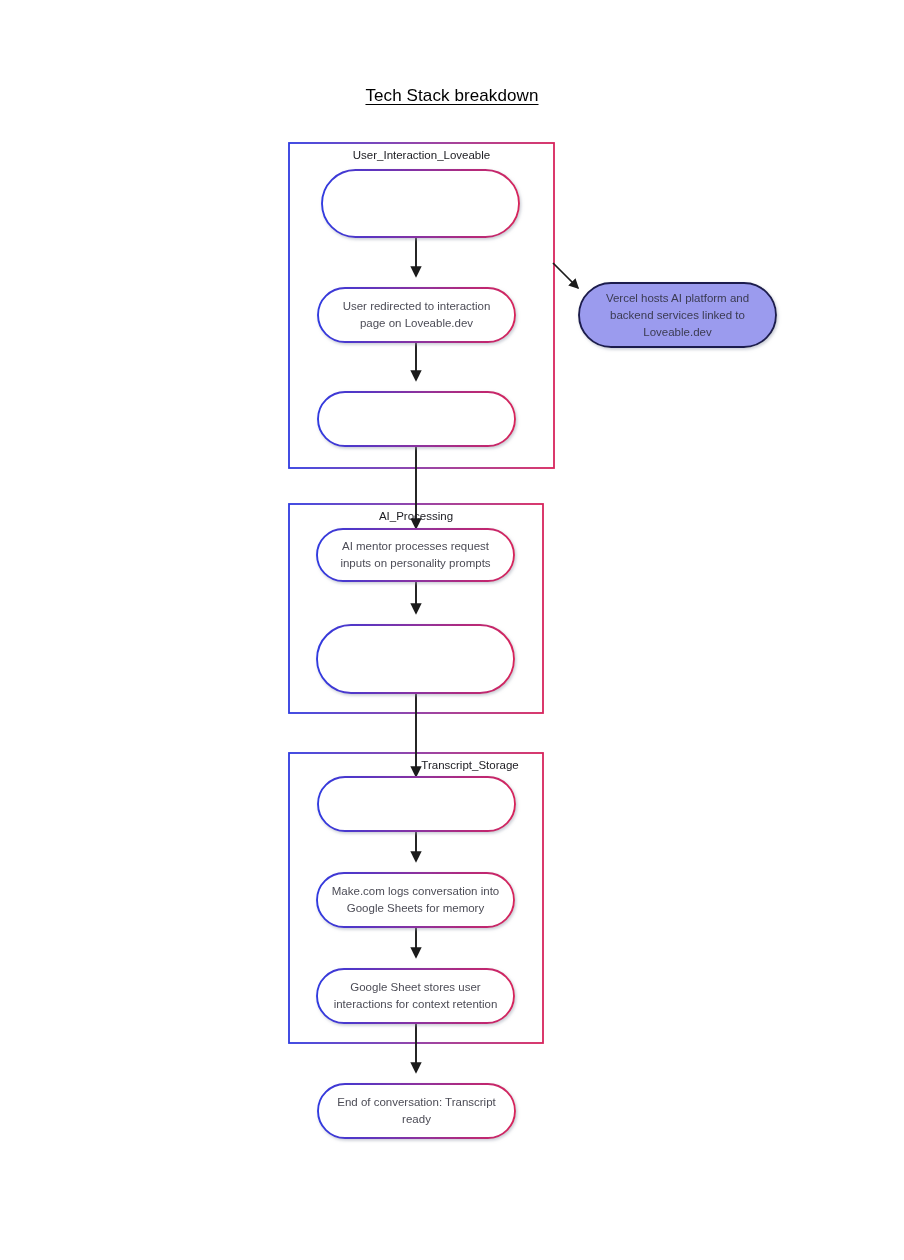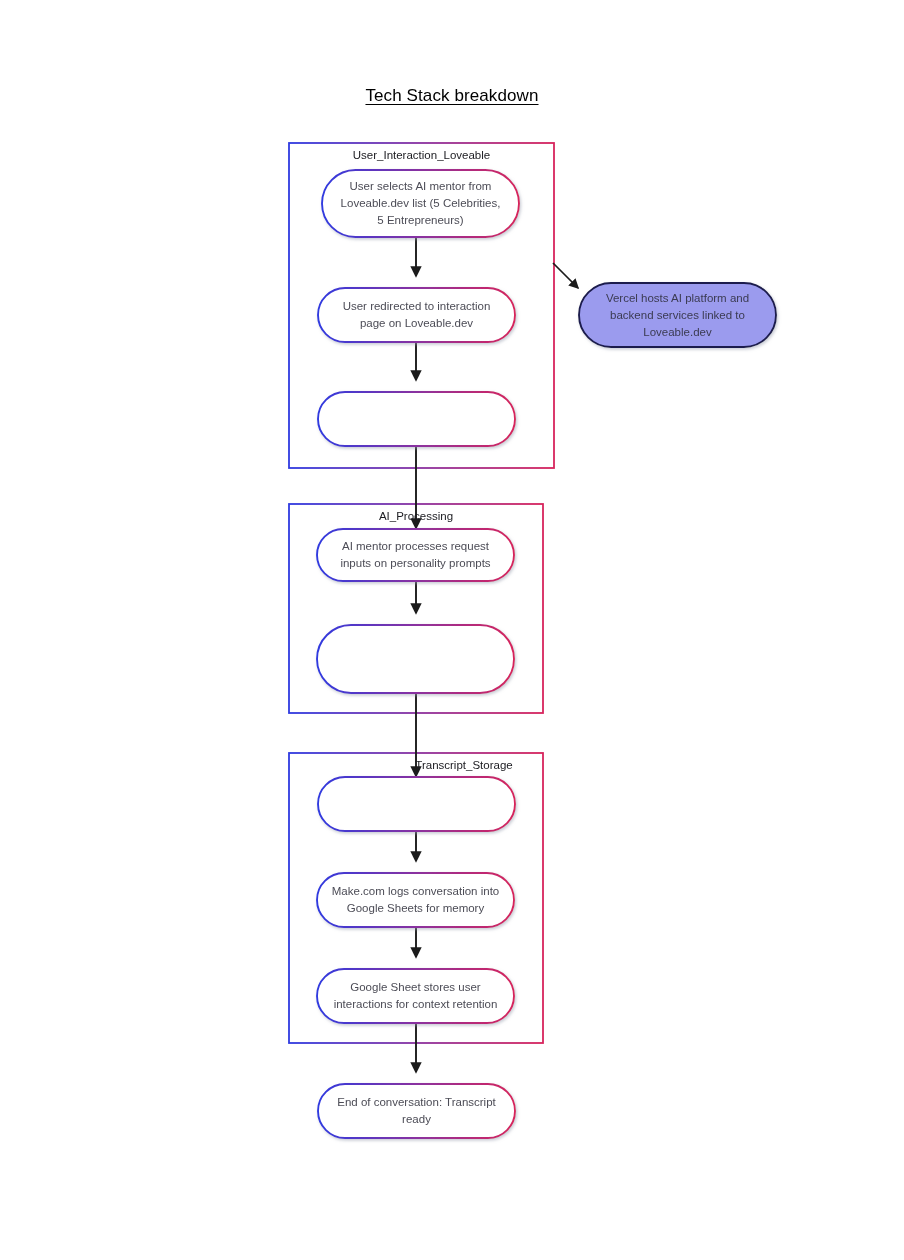--- a/index.html
+++ b/index.html
@@ -129,23 +129,22 @@
 
     <rect x="317" y="873" width="197" height="54" rx="27" fill="#ffffff" stroke="url(#grad-node)" stroke-width="1.9" filter="url(#soft-shadow)"></rect>
 
     <rect x="317" y="969" width="197" height="54" rx="27" fill="#ffffff" stroke="url(#grad-node)" stroke-width="1.9" filter="url(#soft-shadow)"></rect>
 
     <rect x="318" y="1084" width="197" height="54" rx="27" fill="#ffffff" stroke="url(#grad-node)" stroke-width="1.9" filter="url(#soft-shadow)"></rect>
   </svg>
 
   <div class="cluster-label" style="left:289px; top:148px; width:265px;">User_Interaction_Loveable</div>
   <div class="cluster-label" style="left:289px; top:509px; width:254px;">AI_Processing</div>
-  <div class="cluster-label" style="left:289px; top:758px; width:254px;padding-left:48px;">Transcript_Storage</div>
+  <div class="cluster-label" style="left:295px; top:758px; width:254px;padding-left:48px;">Transcript_Storage</div>
 
-  <div class="node-label" style="left:322px; top:170px; width:197px; height:67px;">User selects AI mentor from Loveable.dev list (5 Celebrities, 5 Entrepreneurs)</div>
 
   <div class="node-label" style="left:318px; top:288px; width:197px; height:54px;">User redirected to interaction page on Loveable.dev</div>
 
 
   <div class="node-label ext" style="left:579px; top:283px; width:197px; height:64px;">Vercel hosts AI platform and backend services linked to Loveable.dev</div>
 
   <div class="node-label" style="left:317px; top:529px; width:197px; height:52px;">AI mentor processes request inputs on personality prompts</div>
 
 
 

